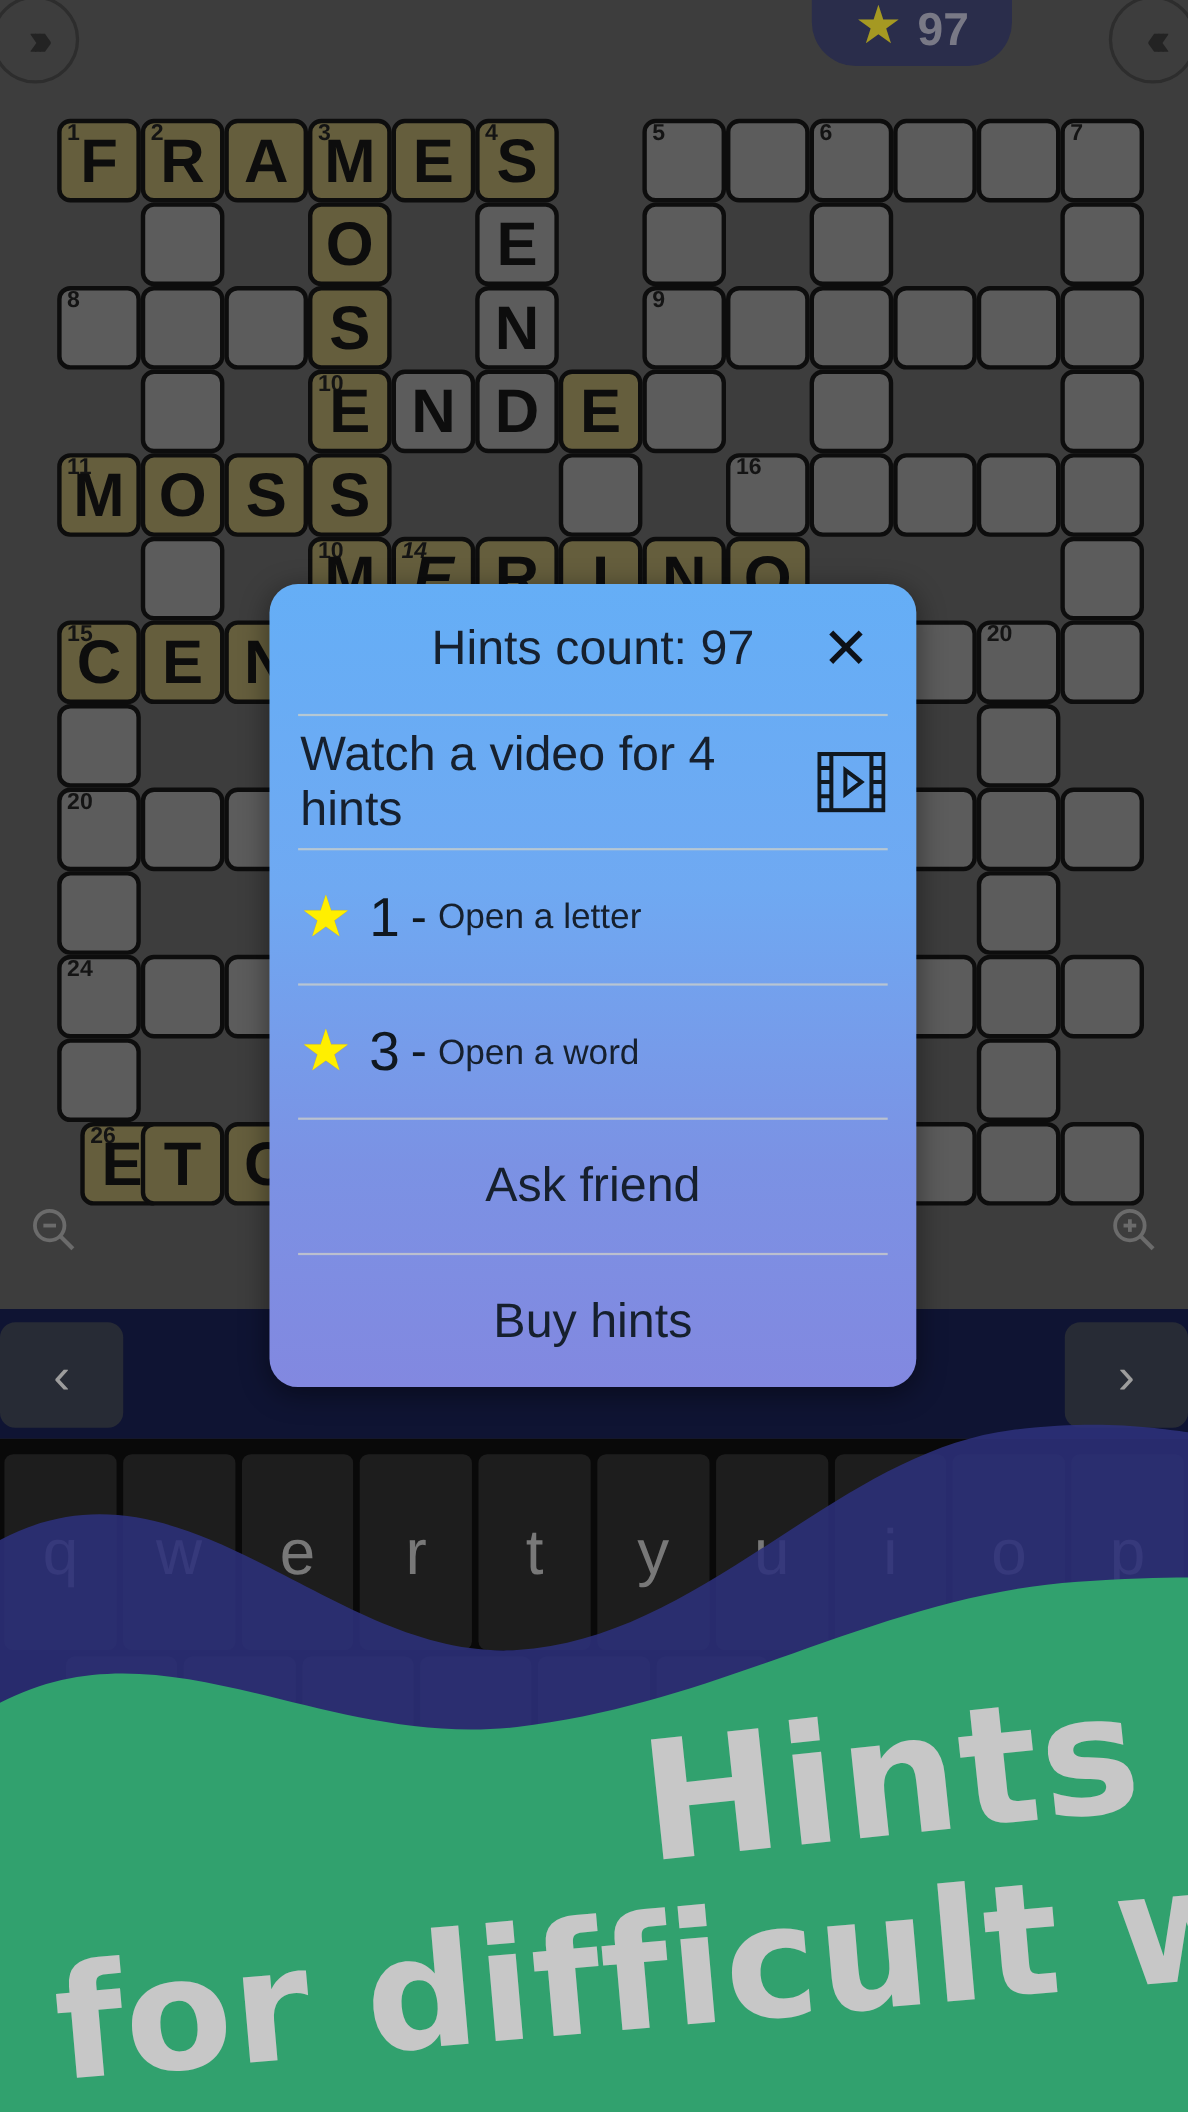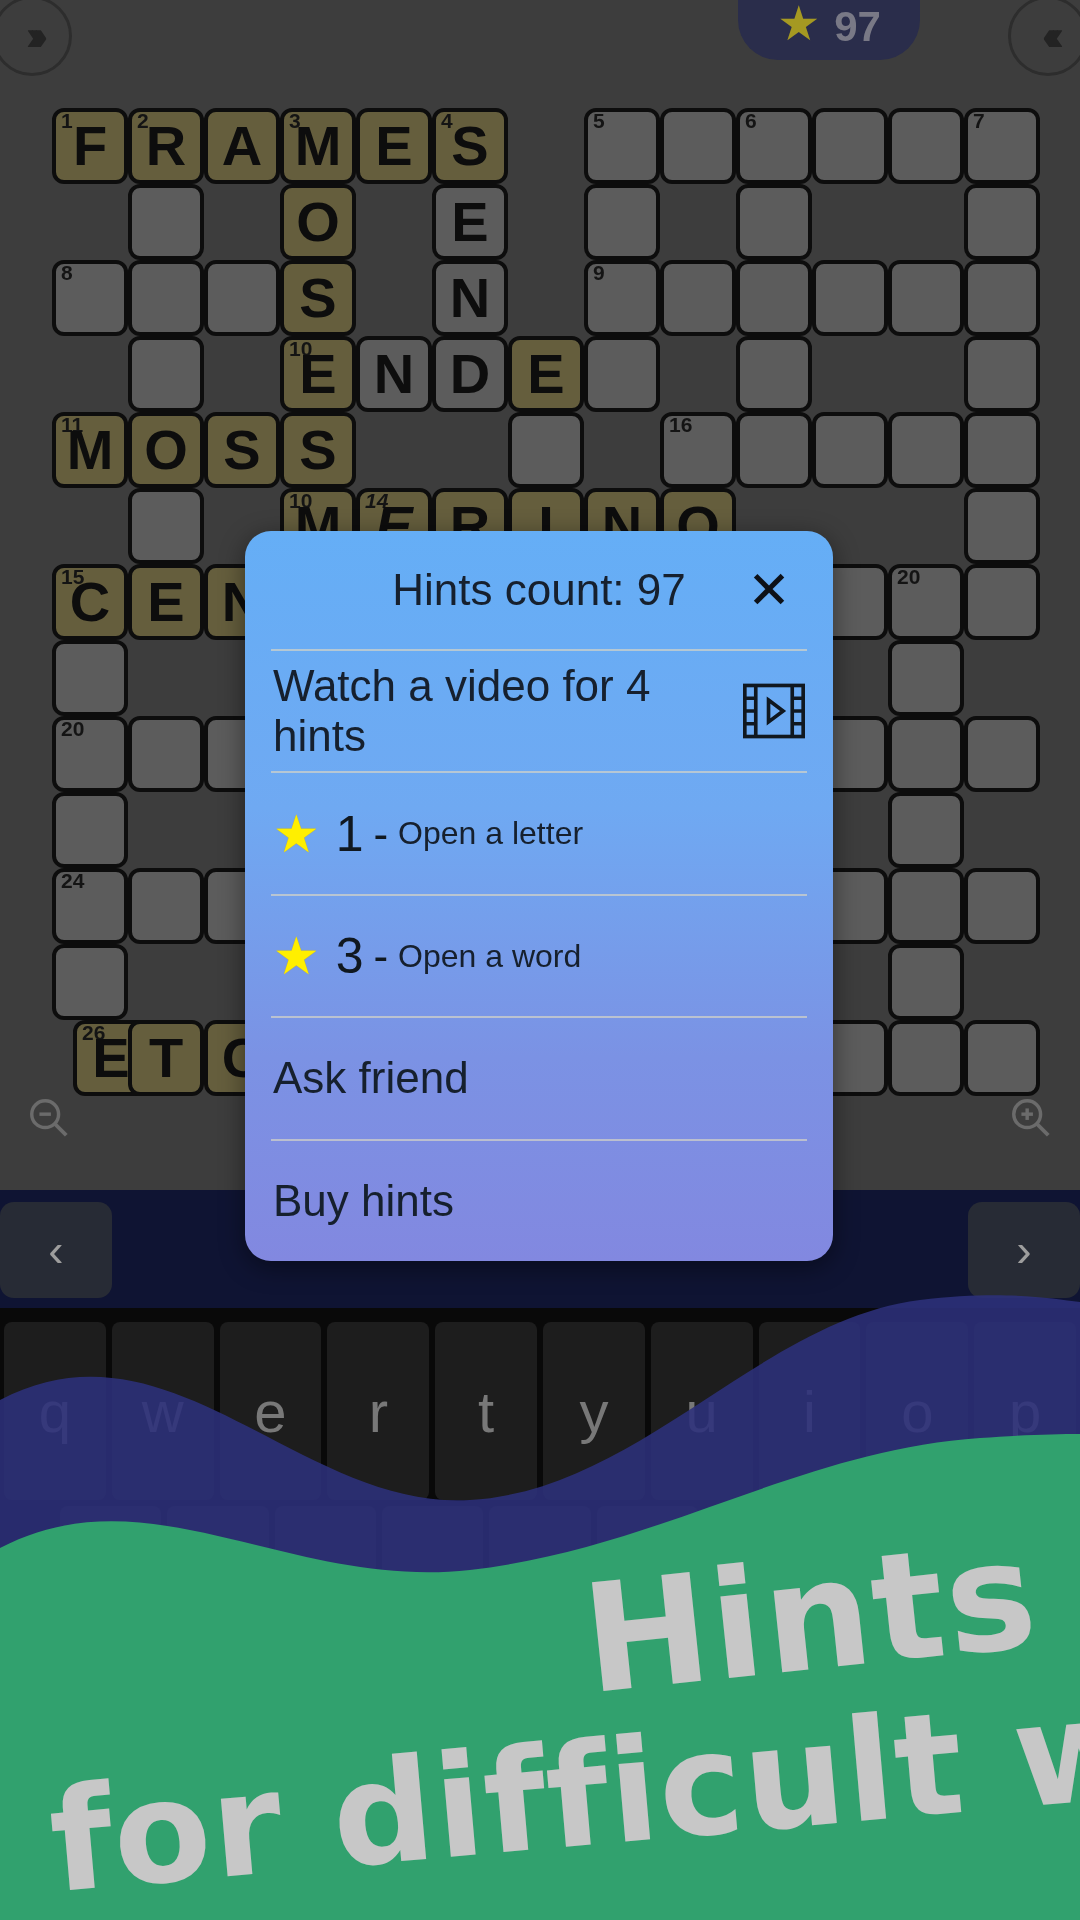--- a/index.html
+++ b/index.html
@@ -75,21 +75,21 @@
       box-shadow:0 6px 26px rgba(0,0,0,.45);overflow:hidden;
       display:flex;flex-direction:column;}
   .dlg-hdr{position:relative;height:118px;flex:none;display:flex;align-items:center;
       justify-content:center;}
   .dlg-hdr .title{font-size:44px;color:#16202e;font-family:"Liberation Sans",sans-serif;}
   #dlg-close{position:absolute;right:36px;top:50%;transform:translateY(-50%);
       width:56px;height:56px;display:flex;align-items:center;justify-content:center;
       font-size:52px;color:#0d1118;line-height:1;font-weight:400;}
   .sep{height:2px;background:rgba(210,210,200,.72);margin:0 26px;flex:none;}
   .row{flex:1;display:flex;align-items:center;padding:0 28px;box-sizing:border-box;}
-  .row.center{justify-content:flex-start;}
+  .row.center{justify-content:center;}
   .row .lbl{font-size:44px;color:#16202e;font-family:"Liberation Sans",sans-serif;}
   .row .lbl.small{font-size:32px;}
   .row .star{font-size:52px;color:#ffef00;margin-right:16px;line-height:1;
       text-shadow:0 0 1px #caa600;}
   .row .cost{font-size:50px;color:#101820;font-weight:400;margin-right:4px;}
   .row .dash{font-size:44px;color:#101820;margin:0 10px 0 6px;}
   #video-icon{width:62px;height:58px;margin-left:10px;flex:none;}
 </style>
 </head>
 <body>

